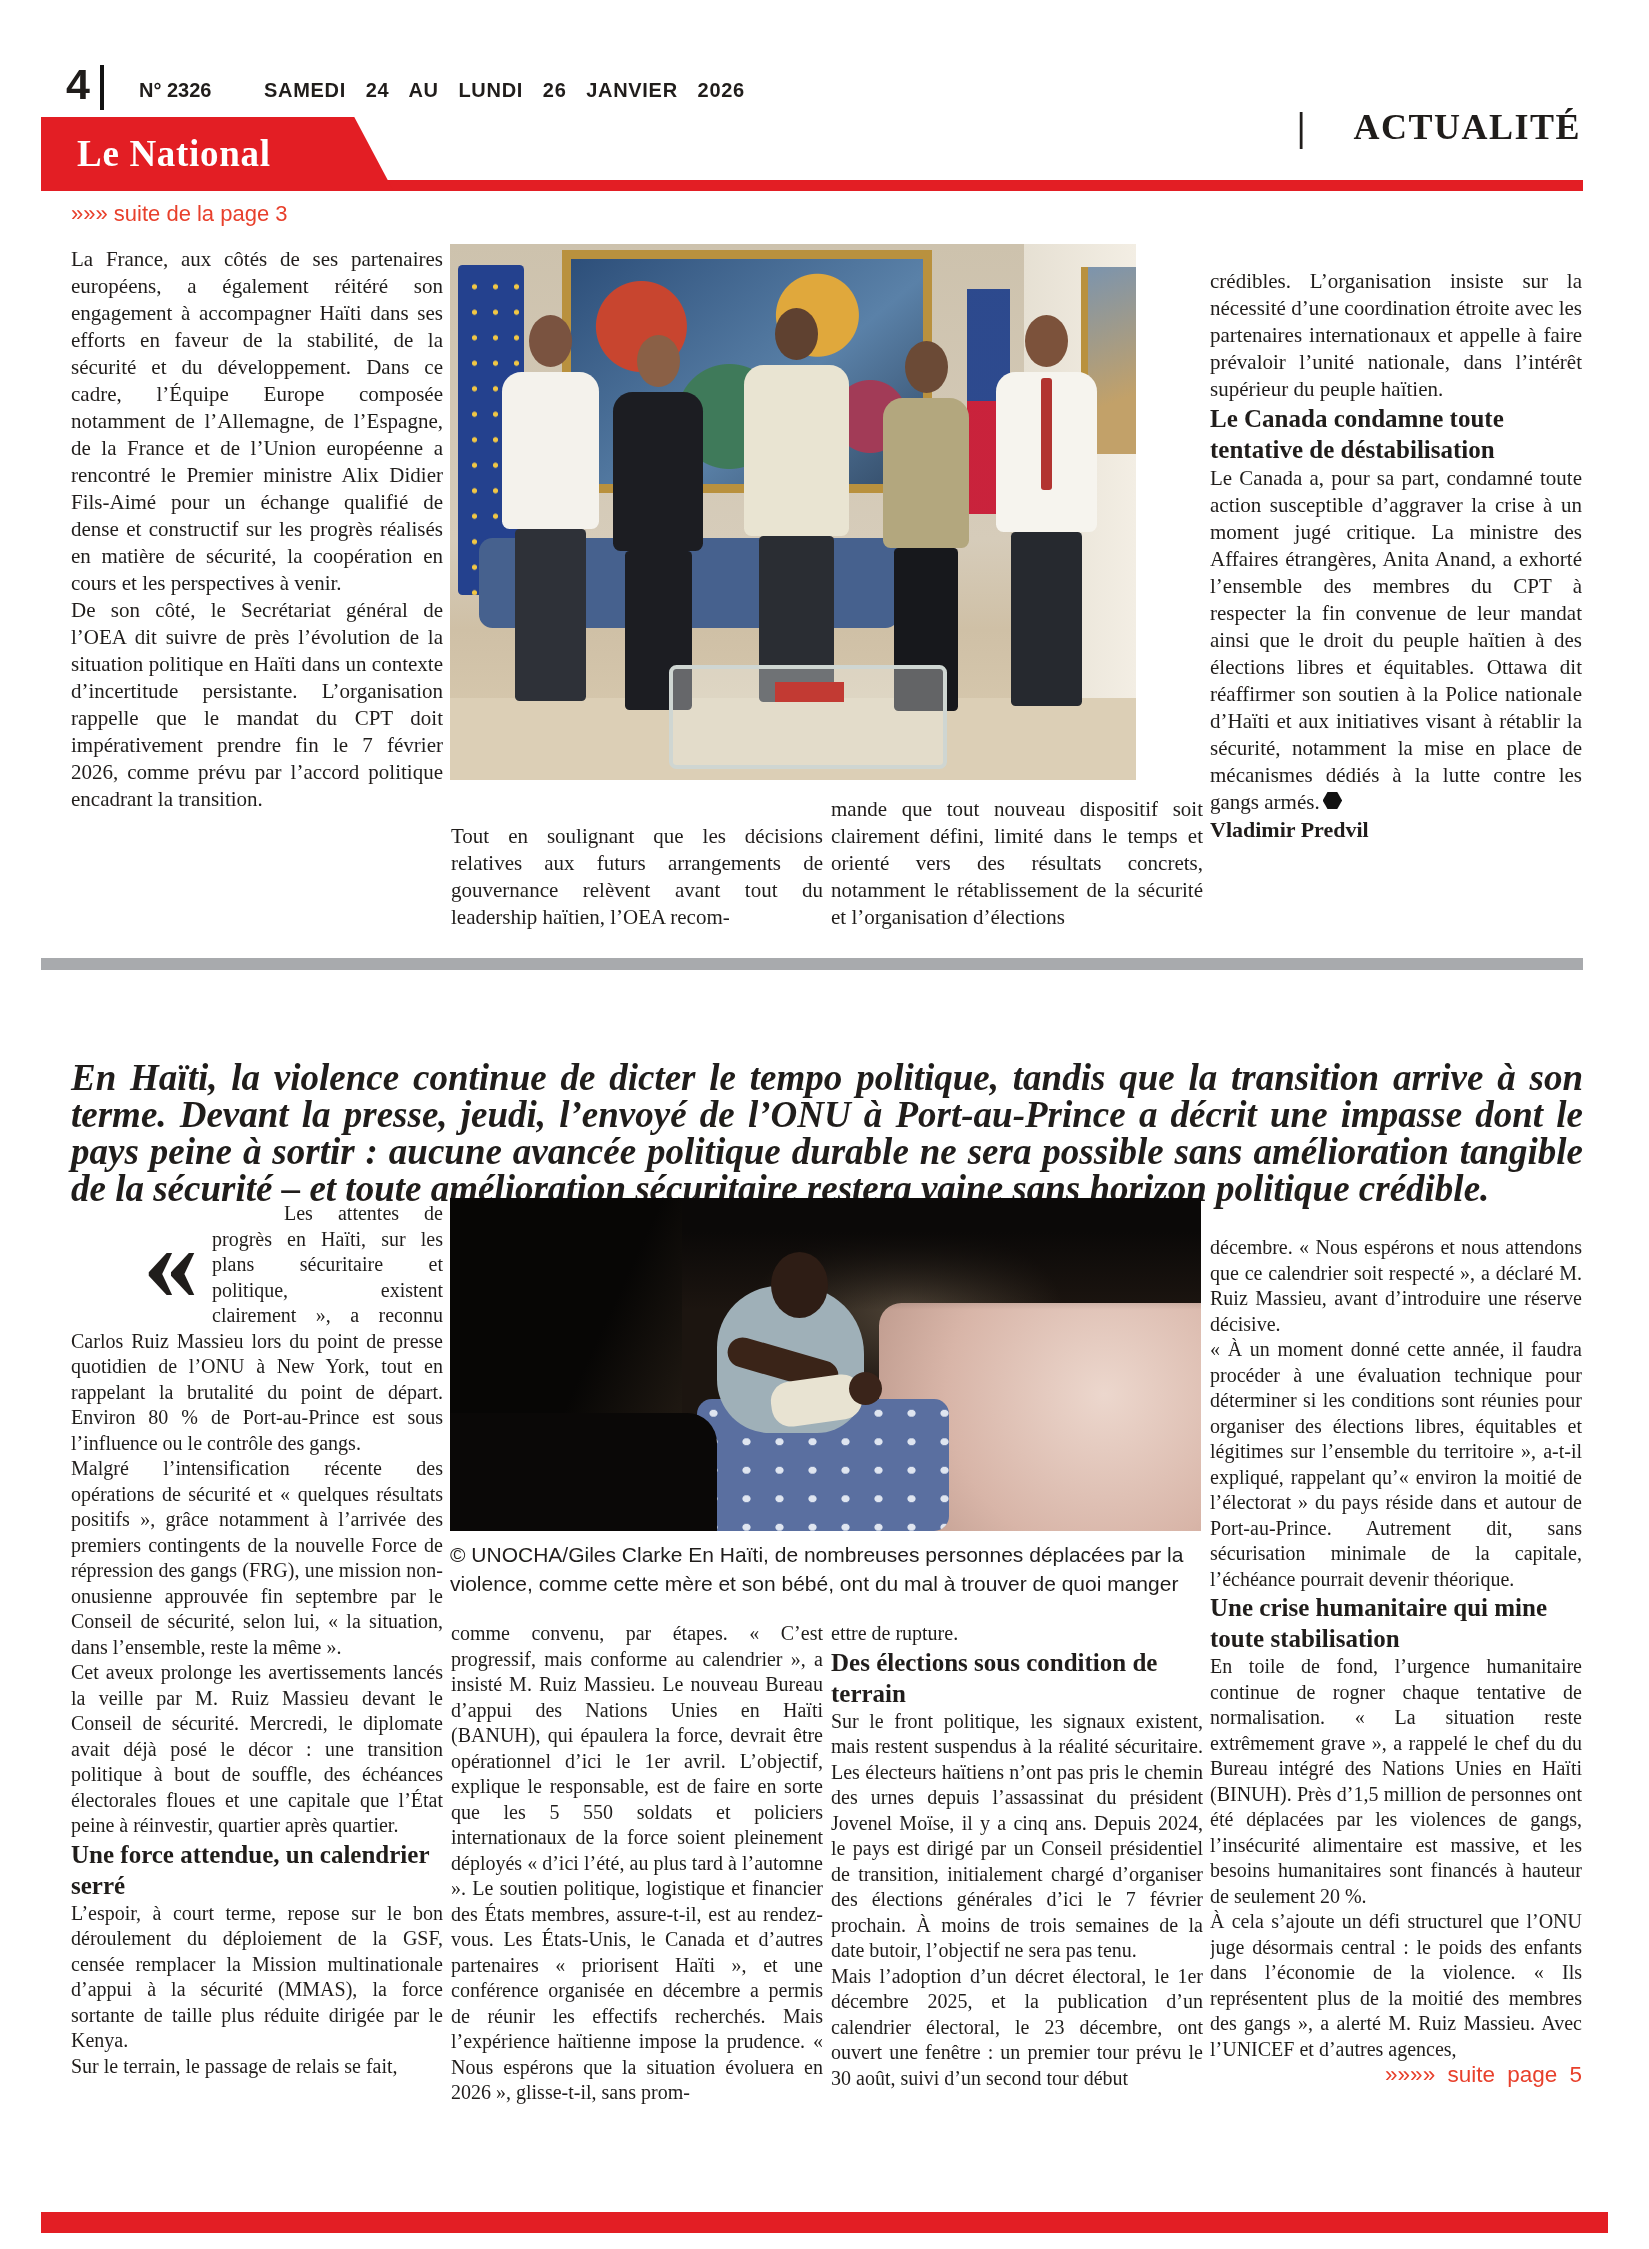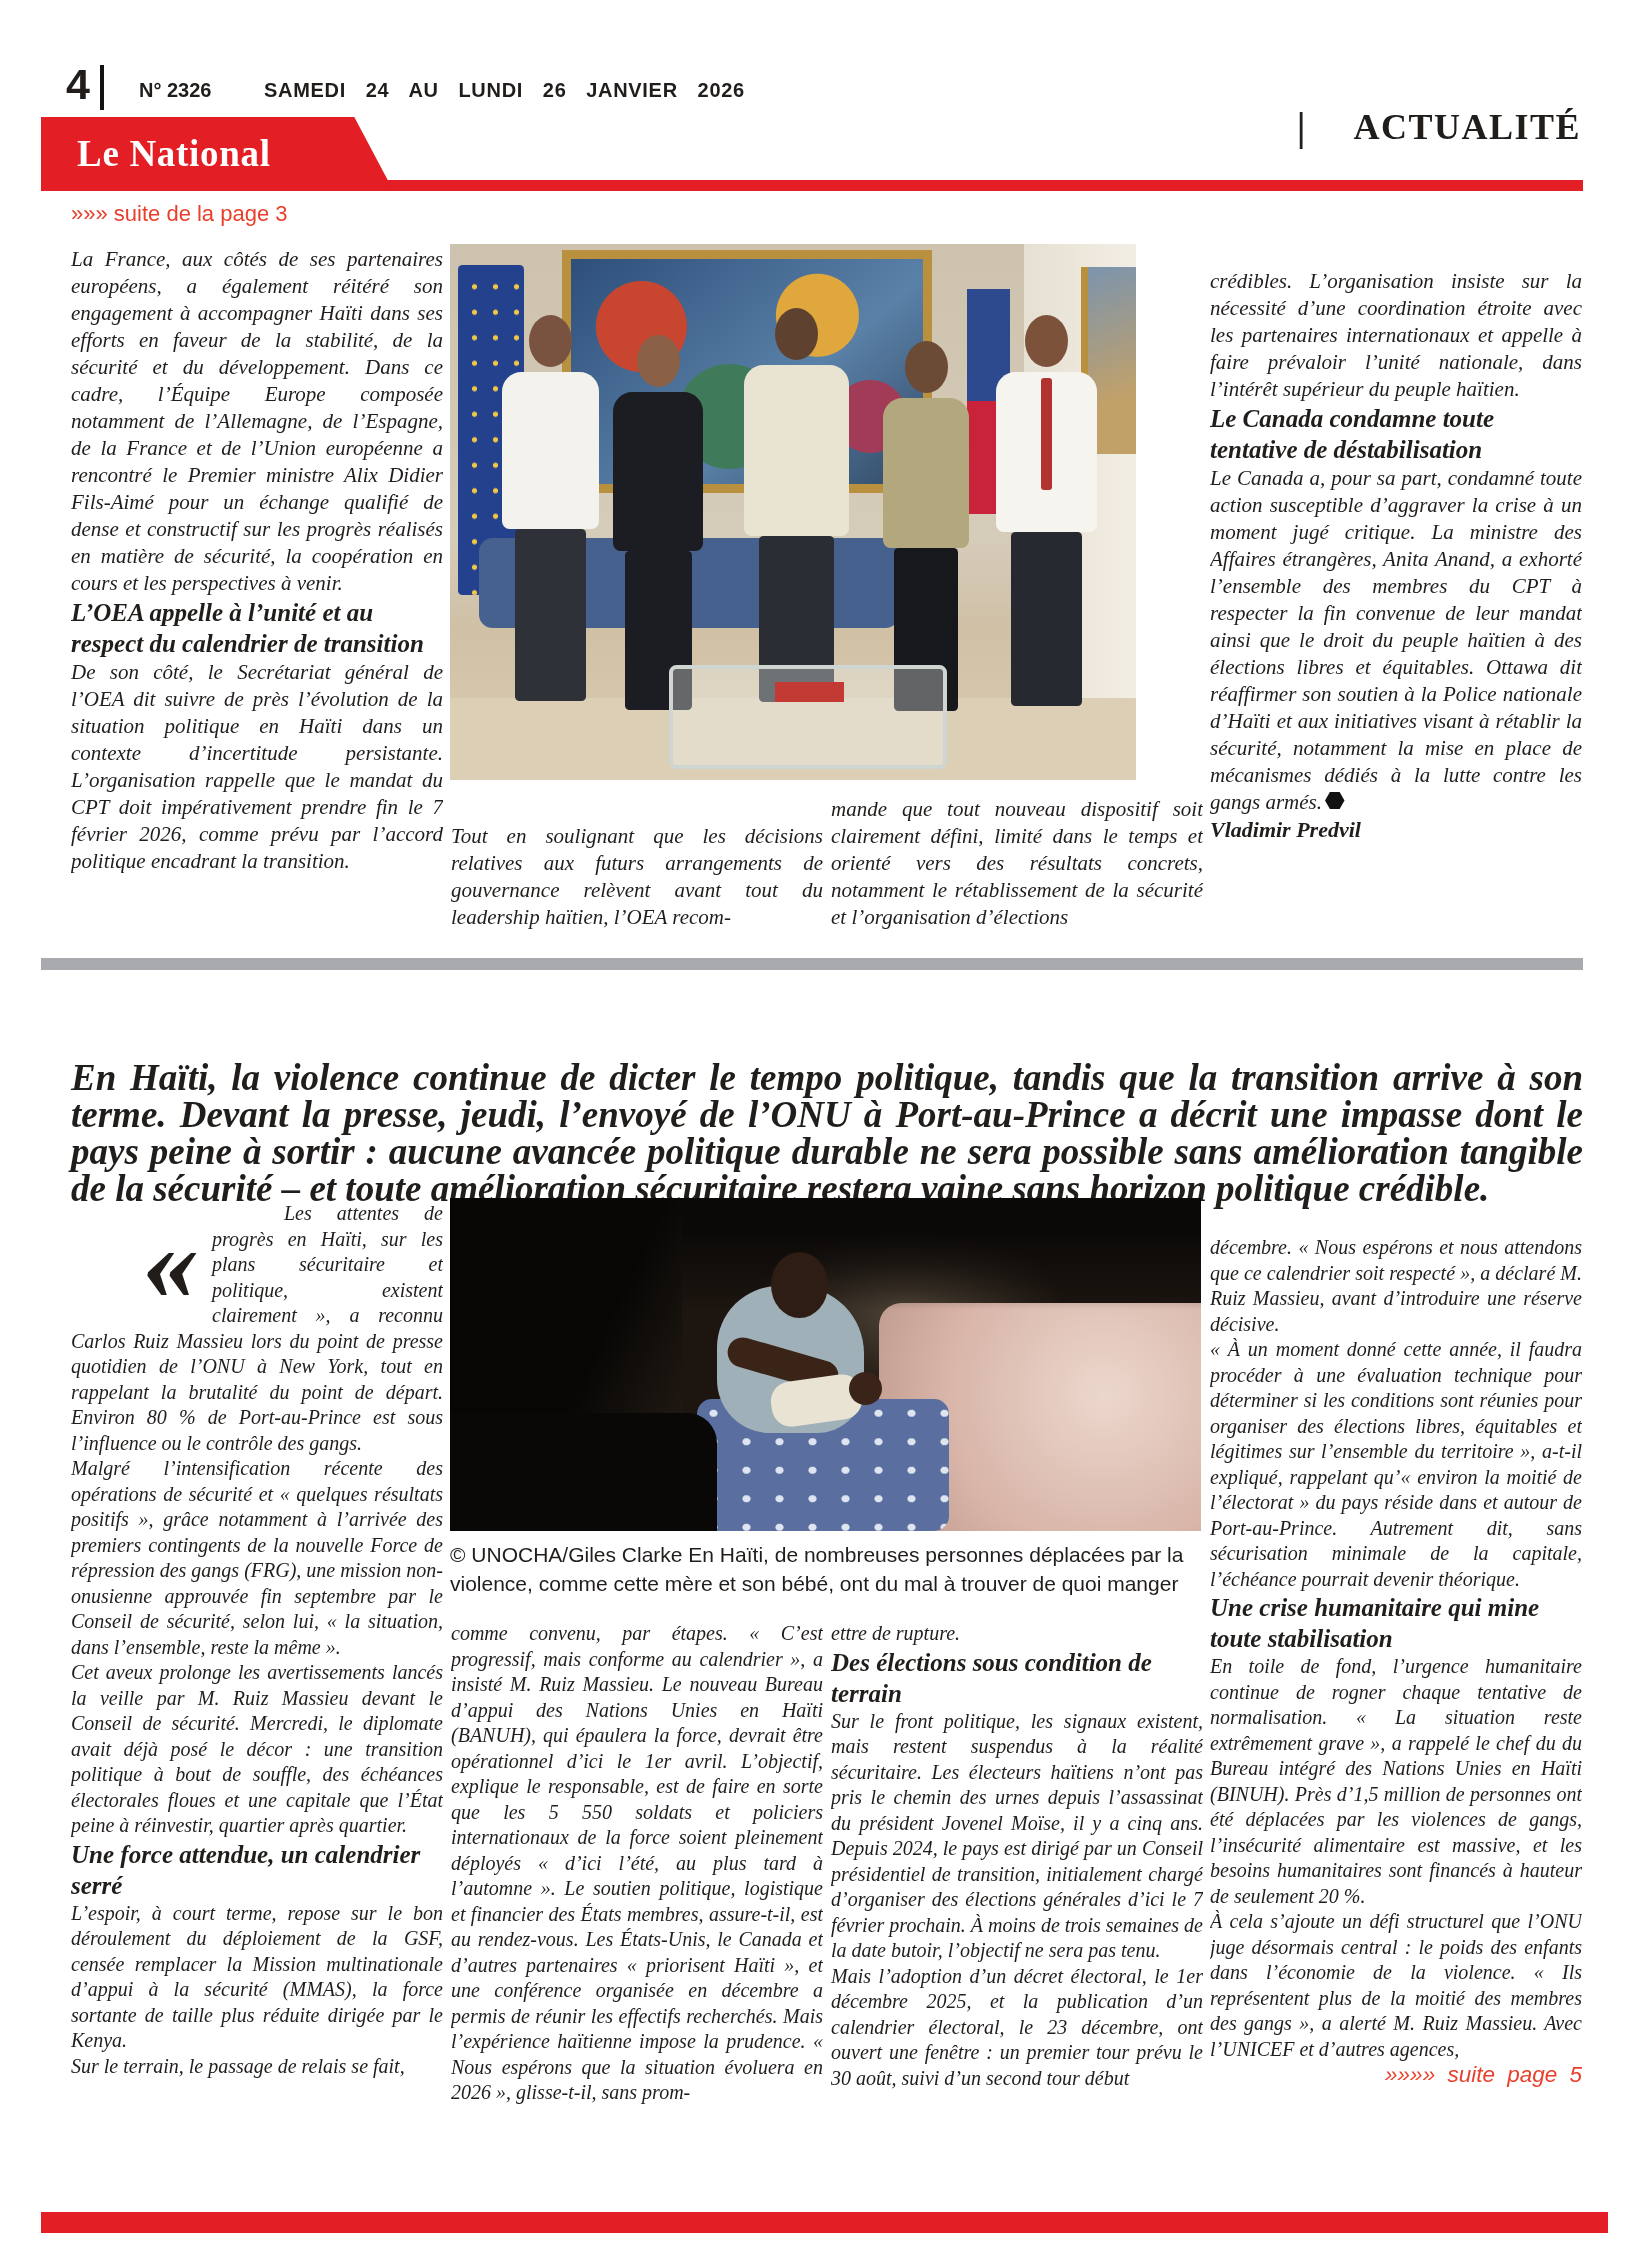--- a/index.html
+++ b/index.html
@@ -21,21 +21,21 @@
   .brand-text{padding-left:36px;color:#fff;font-weight:bold;font-size:37px;letter-spacing:0.7px;}
   .section{position:absolute;top:106px;right:69px;display:flex;align-items:center;gap:48px;}
   .section-pipe{font-size:40px;font-weight:bold;line-height:40px;}
   .section-title{font-size:36px;font-weight:bold;letter-spacing:1.5px;}
   .suite-top{position:absolute;left:71px;top:201px;font-family:"Liberation Sans",sans-serif;
              font-size:22px;color:#e8402c;}
 
   
   .col{position:absolute;width:372px;font-size:21px;line-height:27px;text-align:justify;
        hyphens:auto;overflow:hidden;}
-  .col p{margin:0;font-style:italic;}
+  .col p{margin:0;}
   .col-tight{font-size:20px;line-height:25.5px;}
   .subhead{font-weight:bold;font-size:25px;line-height:31px;text-align:left;hyphens:none;
            margin:22.5px 0 19.5px;}
   .byline{margin-top:31.5px;font-weight:bold;font-size:22px;text-align:left;}
   #t-col1{left:71px;top:246px;height:720px;}
   #t-col2{left:451px;top:823px;height:139px;}
   #t-col3{left:831px;top:796px;height:165px;}
   #t-col4{left:1210px;top:246px;height:720px;margin-top:22px;}
   #b-col1{left:71px;top:1201px;height:975px;}
   #b-col2{left:451px;top:1621px;height:555px;}
@@ -128,21 +128,20 @@
   </div>
   <div class="section">
     <span class="section-pipe">|</span>
     <span class="section-title">ACTUALITÉ</span>
   </div>
 
   <div class="suite-top">»»» suite de la page 3</div>
 
   <div class="col" id="t-col1">
     <p>La France, aux côtés de ses partenaires européens, a également réitéré son engagement à accompagner Haïti dans ses efforts en faveur de la stabilité, de la sécurité et du développement. Dans ce cadre, l’Équipe Europe composée notamment de l’Allemagne, de l’Espagne, de la France et de l’Union européenne a rencontré le Premier ministre Alix Didier Fils-Aimé pour un échange qualifié de dense et constructif sur les progrès réalisés en matière de sécurité, la coopération en cours et les perspectives à venir.</p>
-    <p class="subhead">L’OEA appelle à l’unité et au respect du calendrier de transition</p>
     <p>De son côté, le Secrétariat général de l’OEA dit suivre de près l’évolution de la situation politique en Haïti dans un contexte d’incertitude persistante. L’organisation rappelle que le mandat du CPT doit impérativement prendre fin le 7 février 2026, comme prévu par l’accord politique encadrant la transition.</p>
   </div>
 
   <div class="photo" id="photo1">
     <div class="ph p1-curtain"></div>
     <div class="ph p1-eu-flag"></div>
     <div class="ph p1-painting"></div>
     <div class="ph p1-painting2"></div>
     <div class="ph p1-haiti-flag"></div>
     <div class="ph p1-floor"></div>

